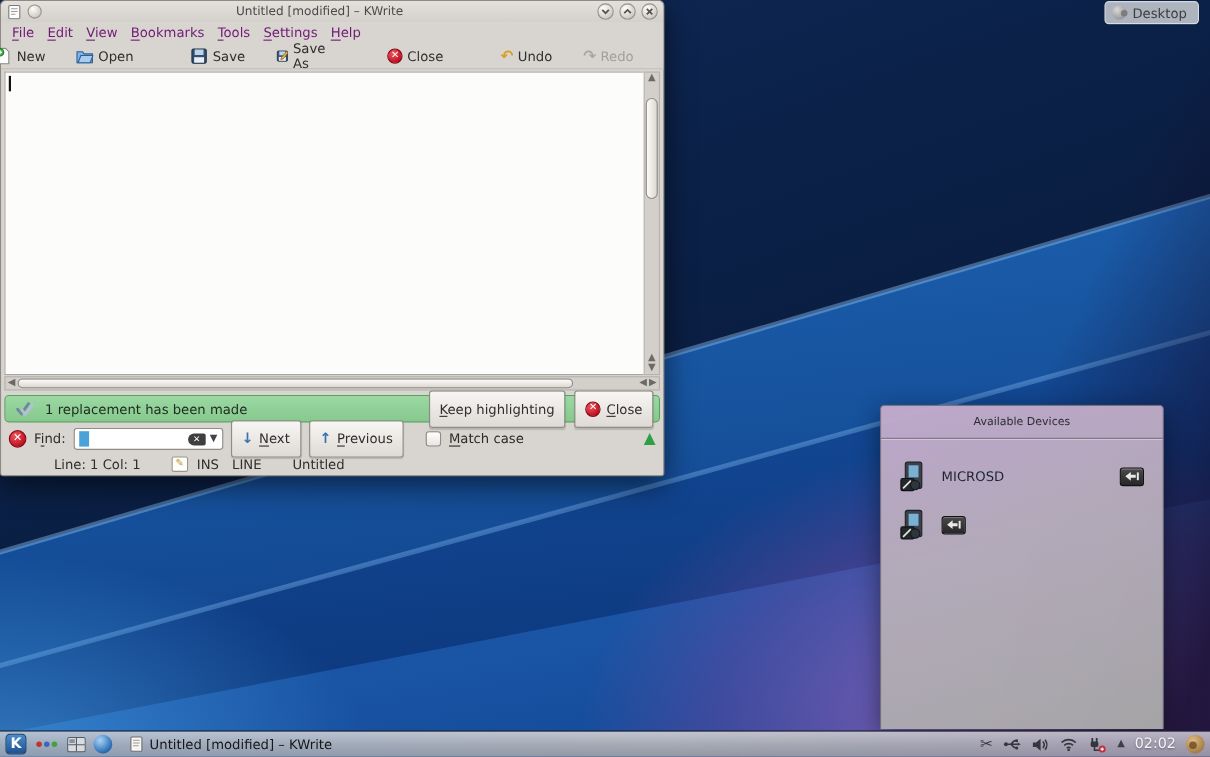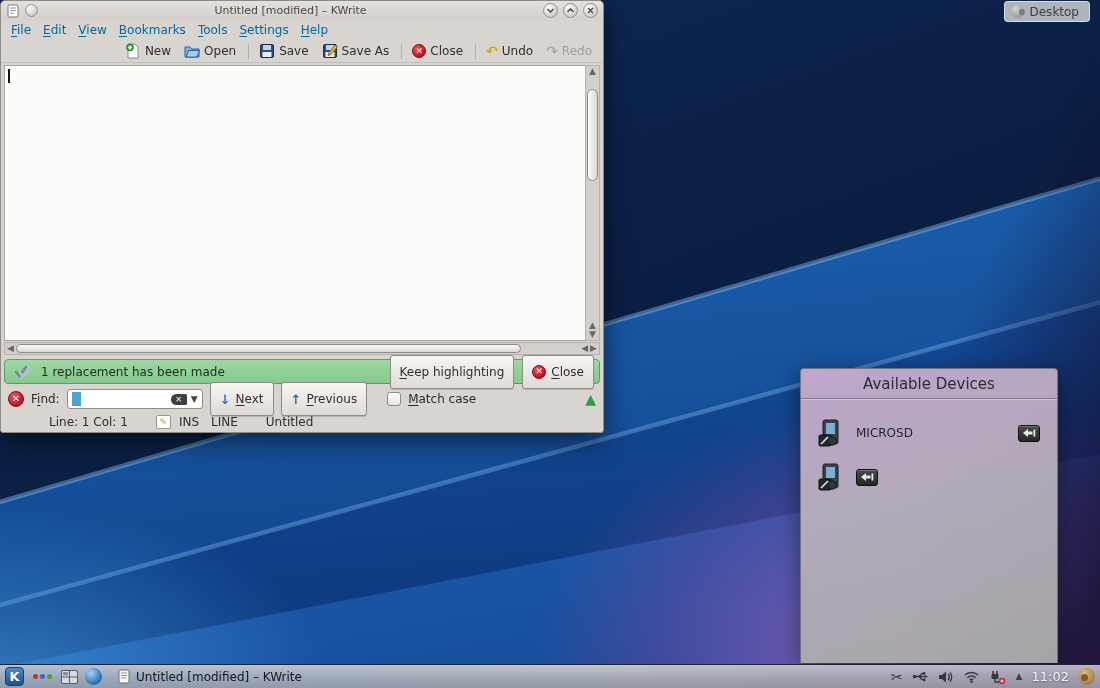--- a/index.html
+++ b/index.html
@@ -39,22 +39,22 @@
     background:linear-gradient(#e4e1dc,#d4d1cc); border-radius:5px 5px 0 0; }
   .title { flex:1; text-align:center; font-size:11px; color:#4a4a4a; white-space:nowrap;
     overflow:hidden; text-overflow:ellipsis; }
   .wbtn { width:15px; height:15px; border-radius:50%; border:1px solid #96928c; flex:0 0 auto;
     background:radial-gradient(circle at 35% 28%, #fdfdfd, #d4d1cb 65%, #beb9b2);
     display:flex; align-items:center; justify-content:center; }
   .pinbtn { width:13px; height:13px; }
 
   .menubar { height:20px; display:flex; align-items:center; padding:0 4px;
     background:#d8d5d0; }
-  .menu-item { padding:2px 6px; color:#0369a1; cursor:default; }
-  .toolbar { height:23px; display:flex; align-items:center; padding:0 4px; gap:1px;
+  .menu-item { padding:2px 6px; color:#701a75; cursor:default; }
+  .toolbar { height:23px; display:flex; align-items:center; padding:0 20px; gap:16px;
     background:#d8d5d0; border-bottom:1px solid #c3bfba;justify-content:flex-end; }
   .tbtn { display:flex; align-items:center; gap:4px; padding:1px 7px 1px 5px; border-radius:3px; color:#2e2e2e; }
   .tbtn.disabled { color:#a29e99; }
   .tsep { width:1px; height:15px; background:#b3afa9; margin:0 4px; }
   .uicon { font-size:14px; font-weight:bold; line-height:1; }
   .undo-glyph { color:#d8a020; }
   .redo-glyph { color:#aaa6a1; }
 
   .editor-zone { flex:1; display:flex; flex-direction:column; padding:2px 3px 0 3px; }
   .editor-row { flex:1; display:flex; }
@@ -108,21 +108,21 @@
   .pencil-ic { width:15px; height:14px; border:1px solid #9a968f; border-radius:2px;
     background:#fdfdfb; font-size:9px; line-height:12px; text-align:center; color:#c79a2a; margin-left:22px; }
   .sb-ins { margin-left:2px; } .sb-line { margin-left:6px; } .sb-doc { margin-left:22px; }
 
   
   .popup { position:absolute; left:800px; top:368px; width:258px; height:295px;
     background:linear-gradient(168deg, rgba(197,170,205,.96) 0%, rgba(184,174,188,.96) 38%, rgba(170,170,170,.96) 100%);
     border:1px solid rgba(70,70,80,.55); border-bottom:none; border-radius:4px 4px 0 0;
     box-shadow:0 6px 22px rgba(0,0,0,.45); }
   .popup-header { height:30px; display:flex; align-items:center; justify-content:center;
-    color:#2c2c32; font-size:15px; border-bottom:1px solid rgba(0,0,0,.28);
+    color:#2c2c32; font-size:10px; border-bottom:1px solid rgba(0,0,0,.28);
     box-shadow:0 1px 0 rgba(255,255,255,.35); }
   .popup-body { padding:12px 15px; }
   .section-label { color:#63636b; margin-bottom:8px; }
   .device-row { display:flex; align-items:center; gap:12px; padding:7px 2px; }
   .dev-name { flex:1; color:#1d2430; line-height:1.2; }
   .eject-btn { width:22px; height:17px; background:linear-gradient(#4a4a4a,#262626);
     border:1px solid #111; border-radius:3px; box-shadow:inset 0 1px 0 rgba(255,255,255,.25);
     display:flex; align-items:center; justify-content:center; }
 
   
@@ -412,16 +412,16 @@
       <circle cx="8.5" cy="11.8" r="1.2" fill="#33373d"></circle>
     </svg>
     <svg width="18" height="16" viewBox="0 0 18 16">
       <path d="M4 2 v4 M8 2 v4" stroke="#33373d" stroke-width="1.6"></path>
       <rect x="2.5" y="5" width="7" height="5" rx="1.5" fill="#33373d"></rect>
       <path d="M6 10 v3 h5" fill="none" stroke="#33373d" stroke-width="1.4"></path>
       <circle cx="13" cy="12" r="3.2" fill="#c23040"></circle>
       <path d="M11.5 12 h3 M13 10.5 v3" stroke="#fff" stroke-width="1.1"></path>
     </svg>
     <span class="tray-ic tray-arrow">▲</span>
-    <span class="clock">11:02</span>
+    <span class="clock">02:02</span>
     <span class="panel-cashew"></span>
   </span>
 </div>
 
 </body></html>

